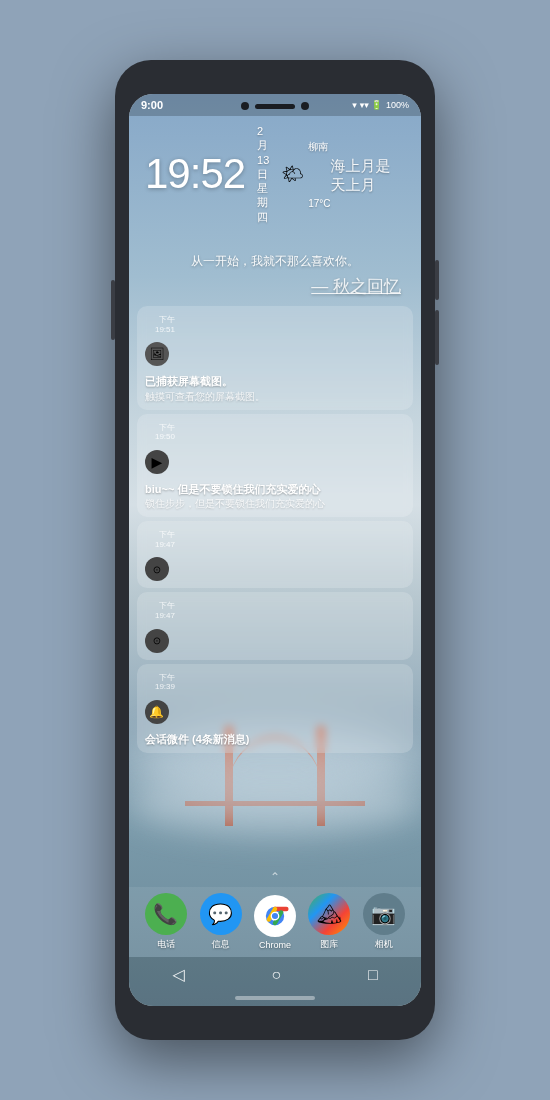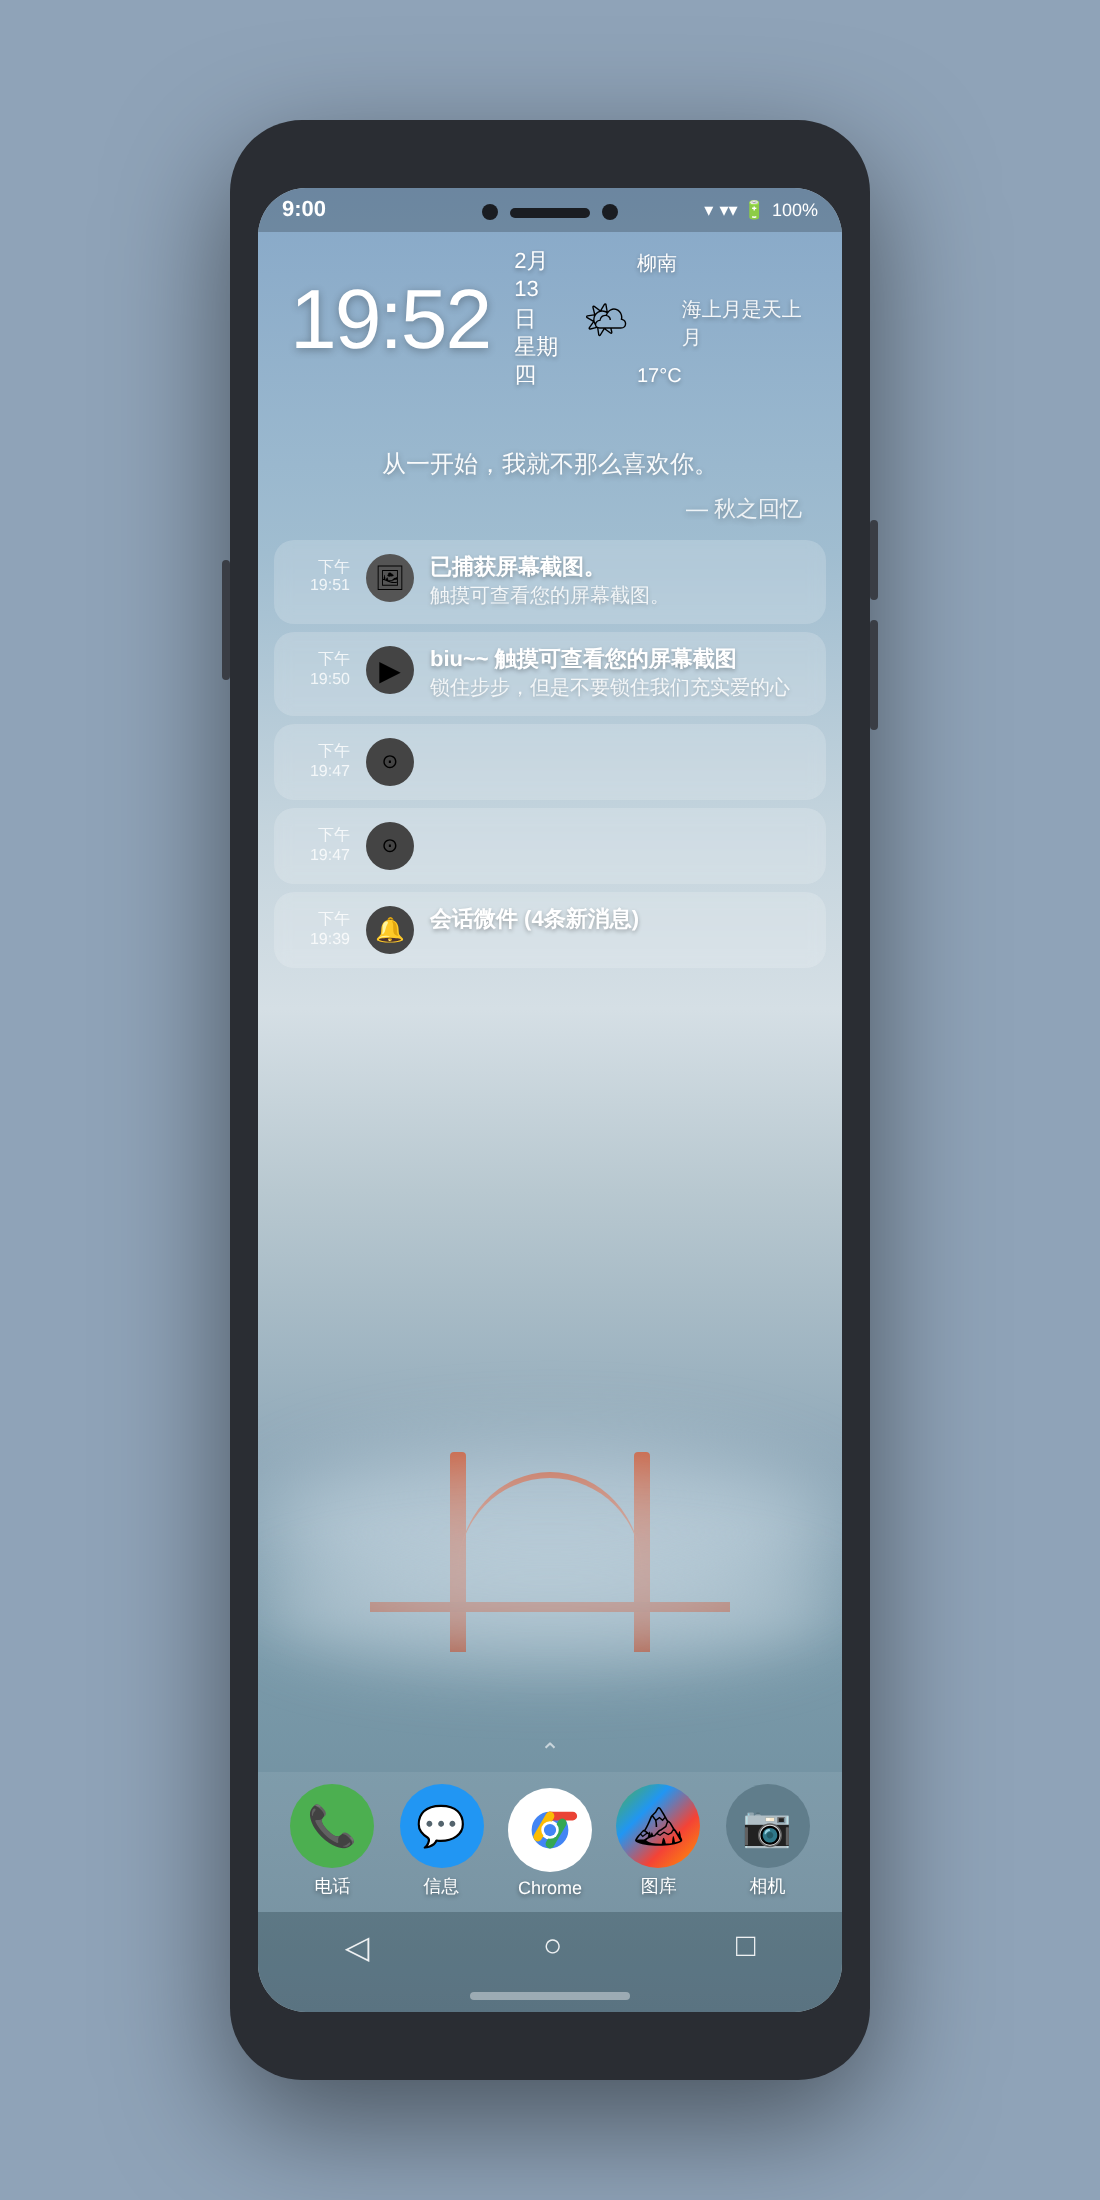--- a/index.html
+++ b/index.html
@@ -181,61 +181,63 @@
     }
     .weather-text {
       display: flex;
       flex-direction: column;
       font-size: 10px;
       color: white;
       text-shadow: 0 1px 2px rgba(0,0,0,0.3);
       gap: 44px;
     }
     .clock-subtitle {
-      font-size: 10px;
+      font-size: 15px;
       color: rgba(255,255,255,0.9);
       text-shadow: 0 1px 2px rgba(0,0,0,0.3);
       margin-top: 4px;
       font-family: Liberation Mono, monospace;
     }
 
     
     .quote-area {
       padding: 20px 20px 0 20px;
       text-align: center;
     }
     .quote-text {
       font-size: 12px;
       color: rgba(255,255,255,0.95);
       text-shadow: 0 1px 3px rgba(0,0,0,0.3);
       line-height: 1.6;
     }
     .quote-author {
-      font-size: 11px;
+      font-size: 17px;
       color: rgba(255,255,255,0.85);
       text-shadow: 0 1px 3px rgba(0,0,0,0.3);
       text-align: right;
       margin-top: 4px;
+      text-decoration: underline;
     }
 
     
     .notifications {
       flex: 1;
       padding: 8px 8px 0 8px;
       overflow: hidden;
     }
     .notif-item {
       display: flex;
       align-items: flex-start;
       background: rgba(255,255,255,0.18);
       backdrop-filter: blur(4px);
       border-radius: 10px;
       padding: 7px 8px;
       margin-bottom: 4px;
       gap: 8px;
+      flex-direction: column;
     }
     .notif-time-col {
       display: flex;
       flex-direction: column;
       align-items: flex-end;
       min-width: 30px;
       padding-top: 2px;
     }
     .notif-time-label {
       font-size: 8px;
@@ -454,21 +456,21 @@
             <div class="notif-desc">触摸可查看您的屏幕截图。</div>
           </div>
         </div>
 
         <div class="notif-item">
           <div class="notif-time-col">
             <span class="notif-time-label">下午<br>19:50</span>
           </div>
           <div class="notif-icon" style="background:#444;font-size:14px;">▶</div>
           <div class="notif-body">
-            <div class="notif-title">biu~~ 触摸可查看您的屏幕截图</div>
+            <div class="notif-title">biu~~ 但是不要锁住我们充实爱的心</div>
             <div class="notif-desc">锁住步步，但是不要锁住我们充实爱的心</div>
           </div>
         </div>
 
         <div class="notif-item">
           <div class="notif-time-col">
             <span class="notif-time-label">下午<br>19:47</span>
           </div>
           <div class="notif-icon" style="background:#444;font-size:10px;">⊙</div>
         </div>

